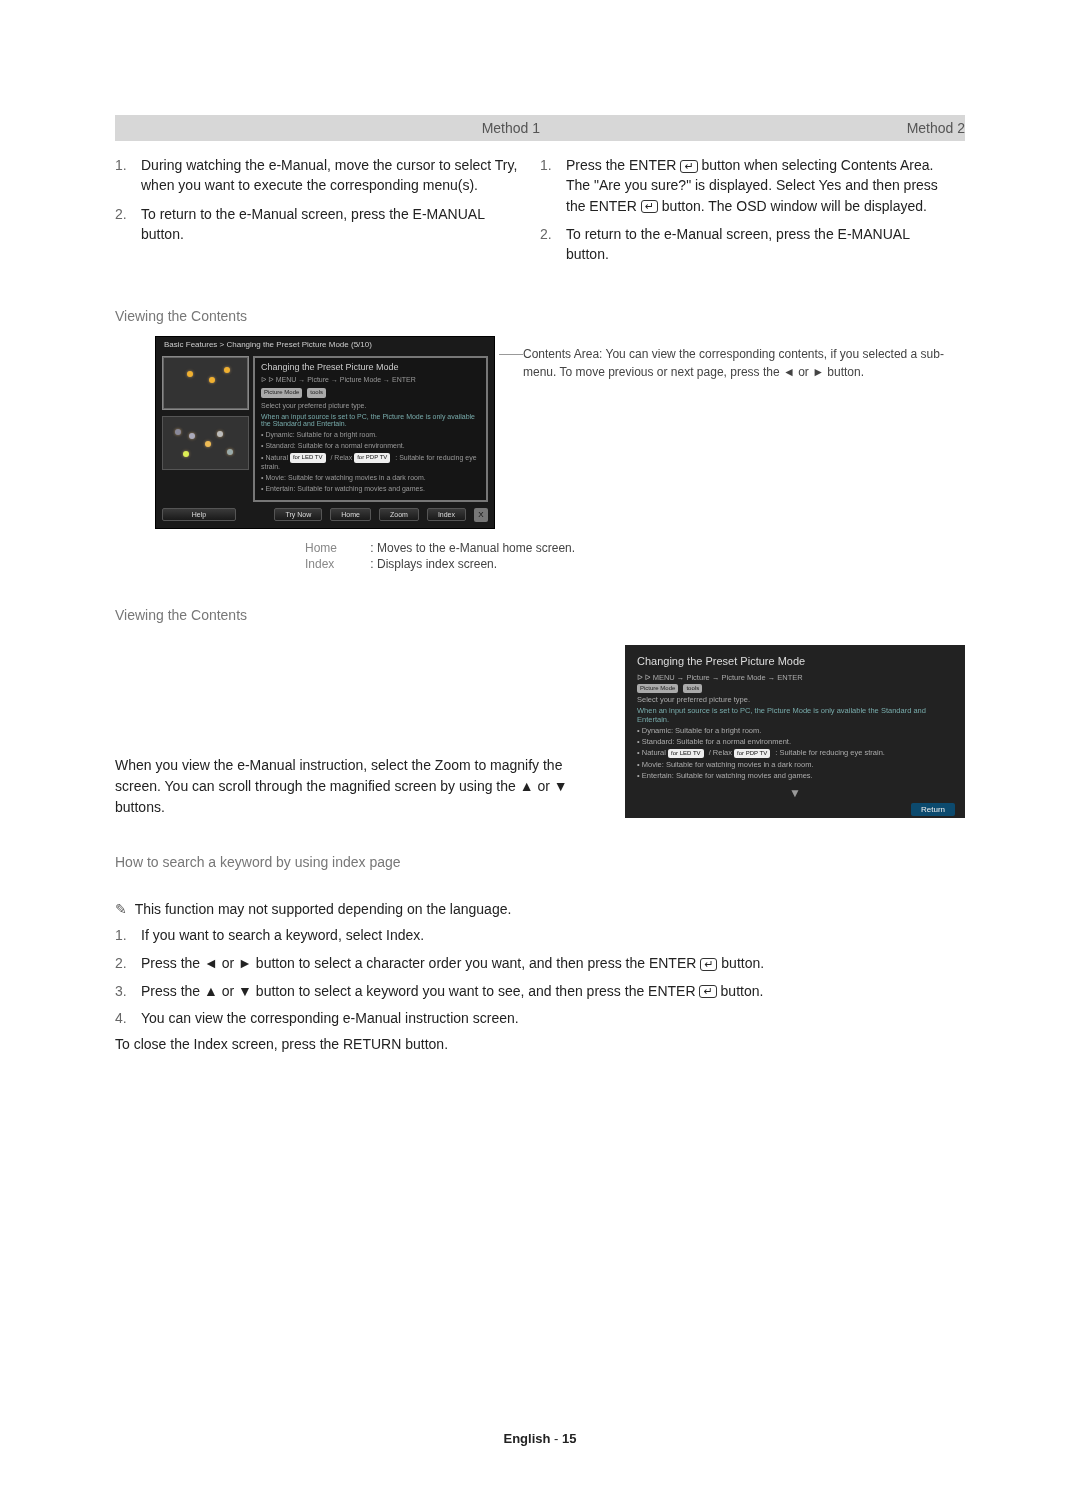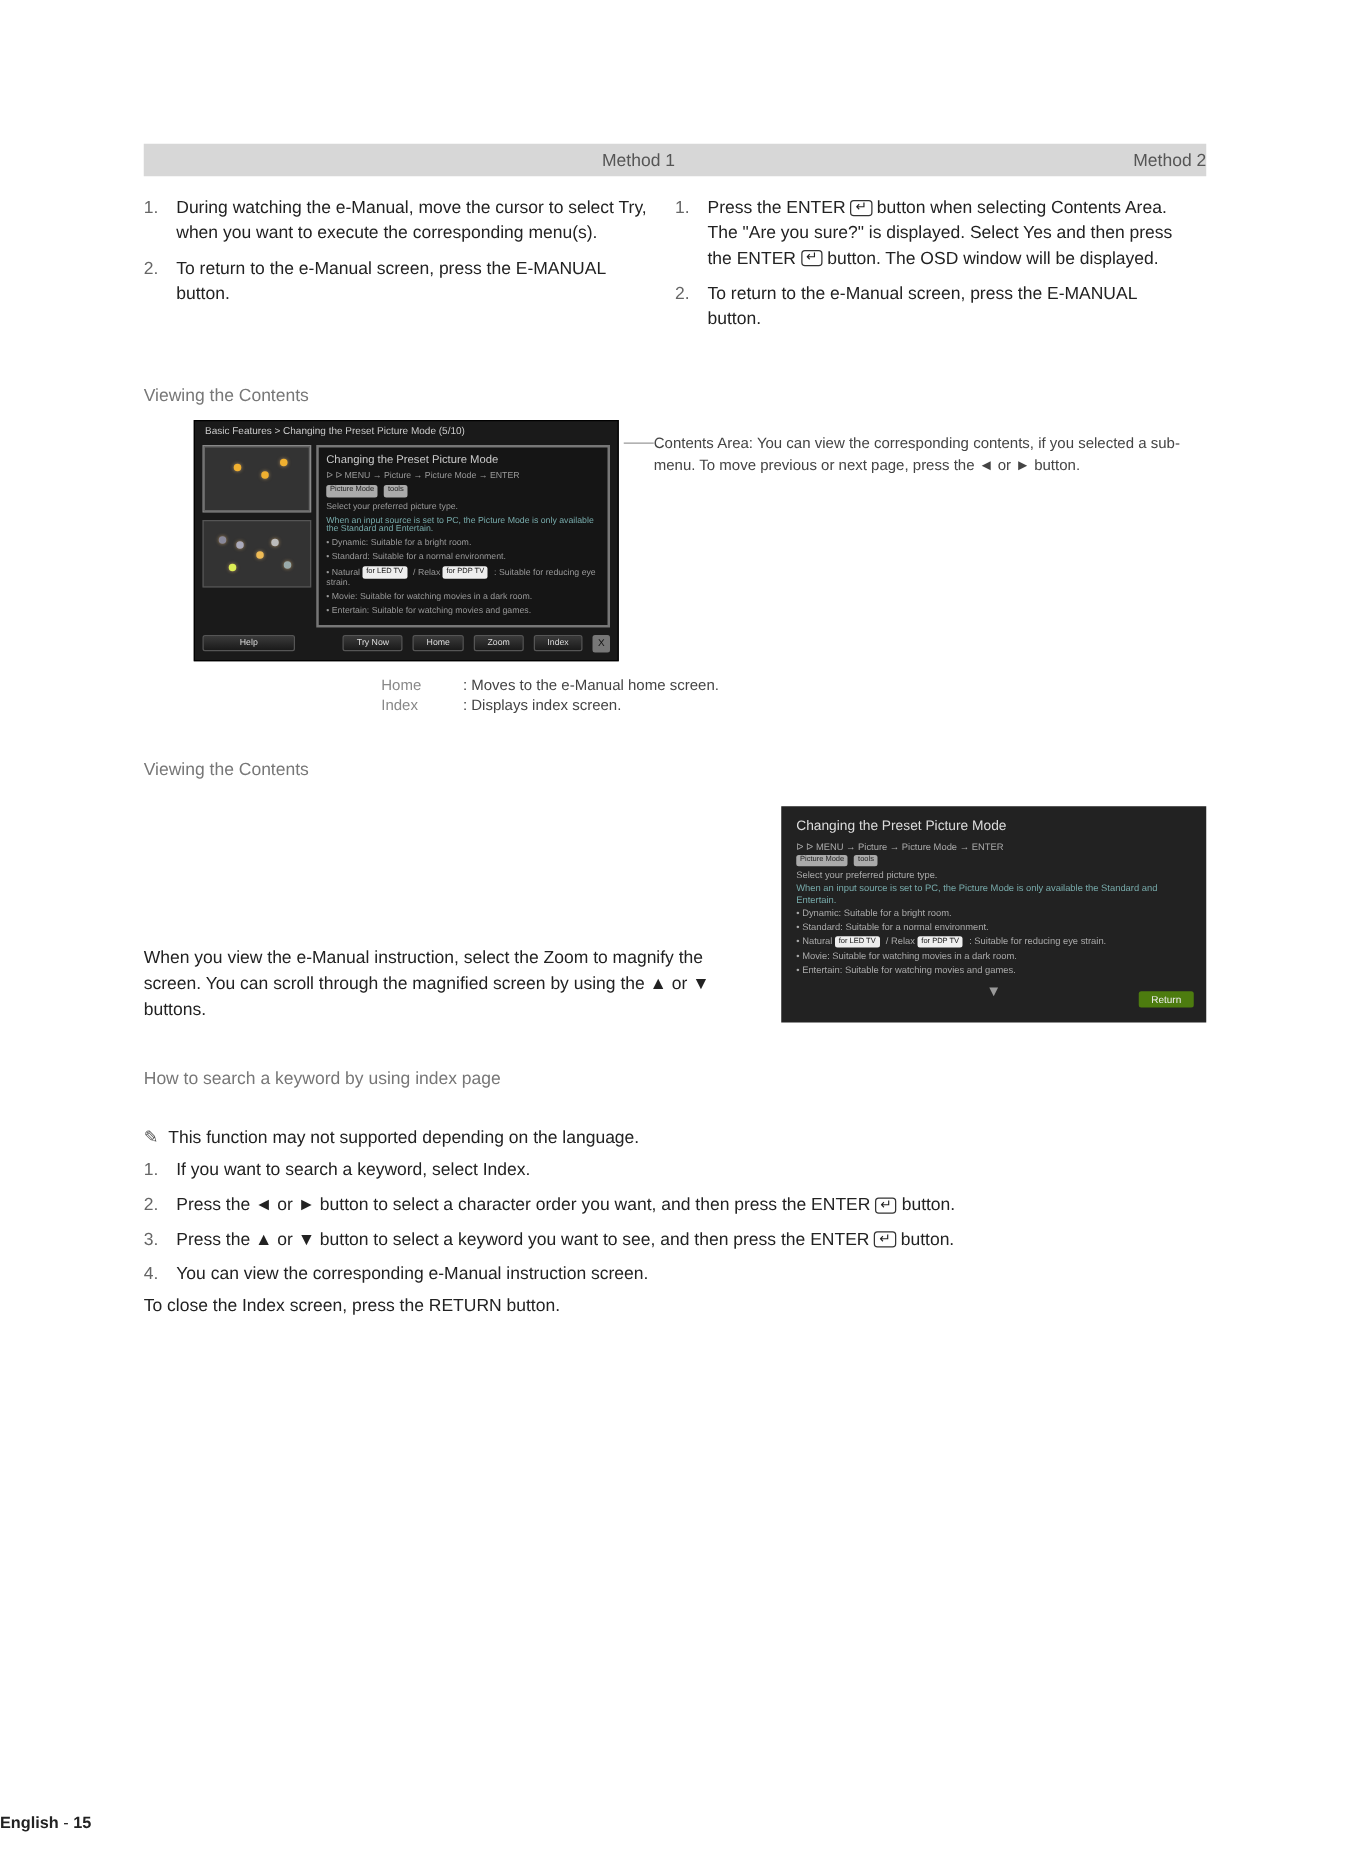--- a/index.html
+++ b/index.html
@@ -204,22 +204,22 @@
     color: #bbb;
     font-size: 8px;
     padding: 10px 12px 18px 12px;
     box-sizing: border-box;
     position: relative;
   }
   .zoom-panel .ztitle { font-size: 11px; color: #ddd; margin-bottom: 6px; }
   .zoom-panel .zrow { margin: 2px 0; font-size: 7.5px; color:#aaa; }
   .return-btn {
     position: absolute;
-    right: 10px; bottom: 12px;
-    background: #4d7c0f; color: #eee;
+    right: 10px; bottom: 2px;
+    background: #0c4a6e; color: #eee;
     font-size: 8px;
     padding: 2px 10px;
     border-radius: 2px;
   }
   .howto .step { font-size: 14px; line-height: 1.55; margin-bottom: 6px; }
   .howto .first-note { font-size: 14px; margin-bottom: 8px; margin-top: 31px; }
 
   .enter-icon {
     display:inline-block;
     border:1px solid #333;
@@ -229,21 +229,22 @@
     padding:0 3px;
     vertical-align:middle;
   }
   .arrow-sym {
     font-size: 12px;
   }
 
   .footer {
     position: absolute;
     left: 0; right: 0;
-    bottom: 29px;
+    bottom: 48px;
+    text-align: center;
     font-size: 13px;
   }
   .footer b { font-weight: bold; }
 </style>
 </head>
 <body>
 
 <div class="page">
 
   <div class="methods-header">

